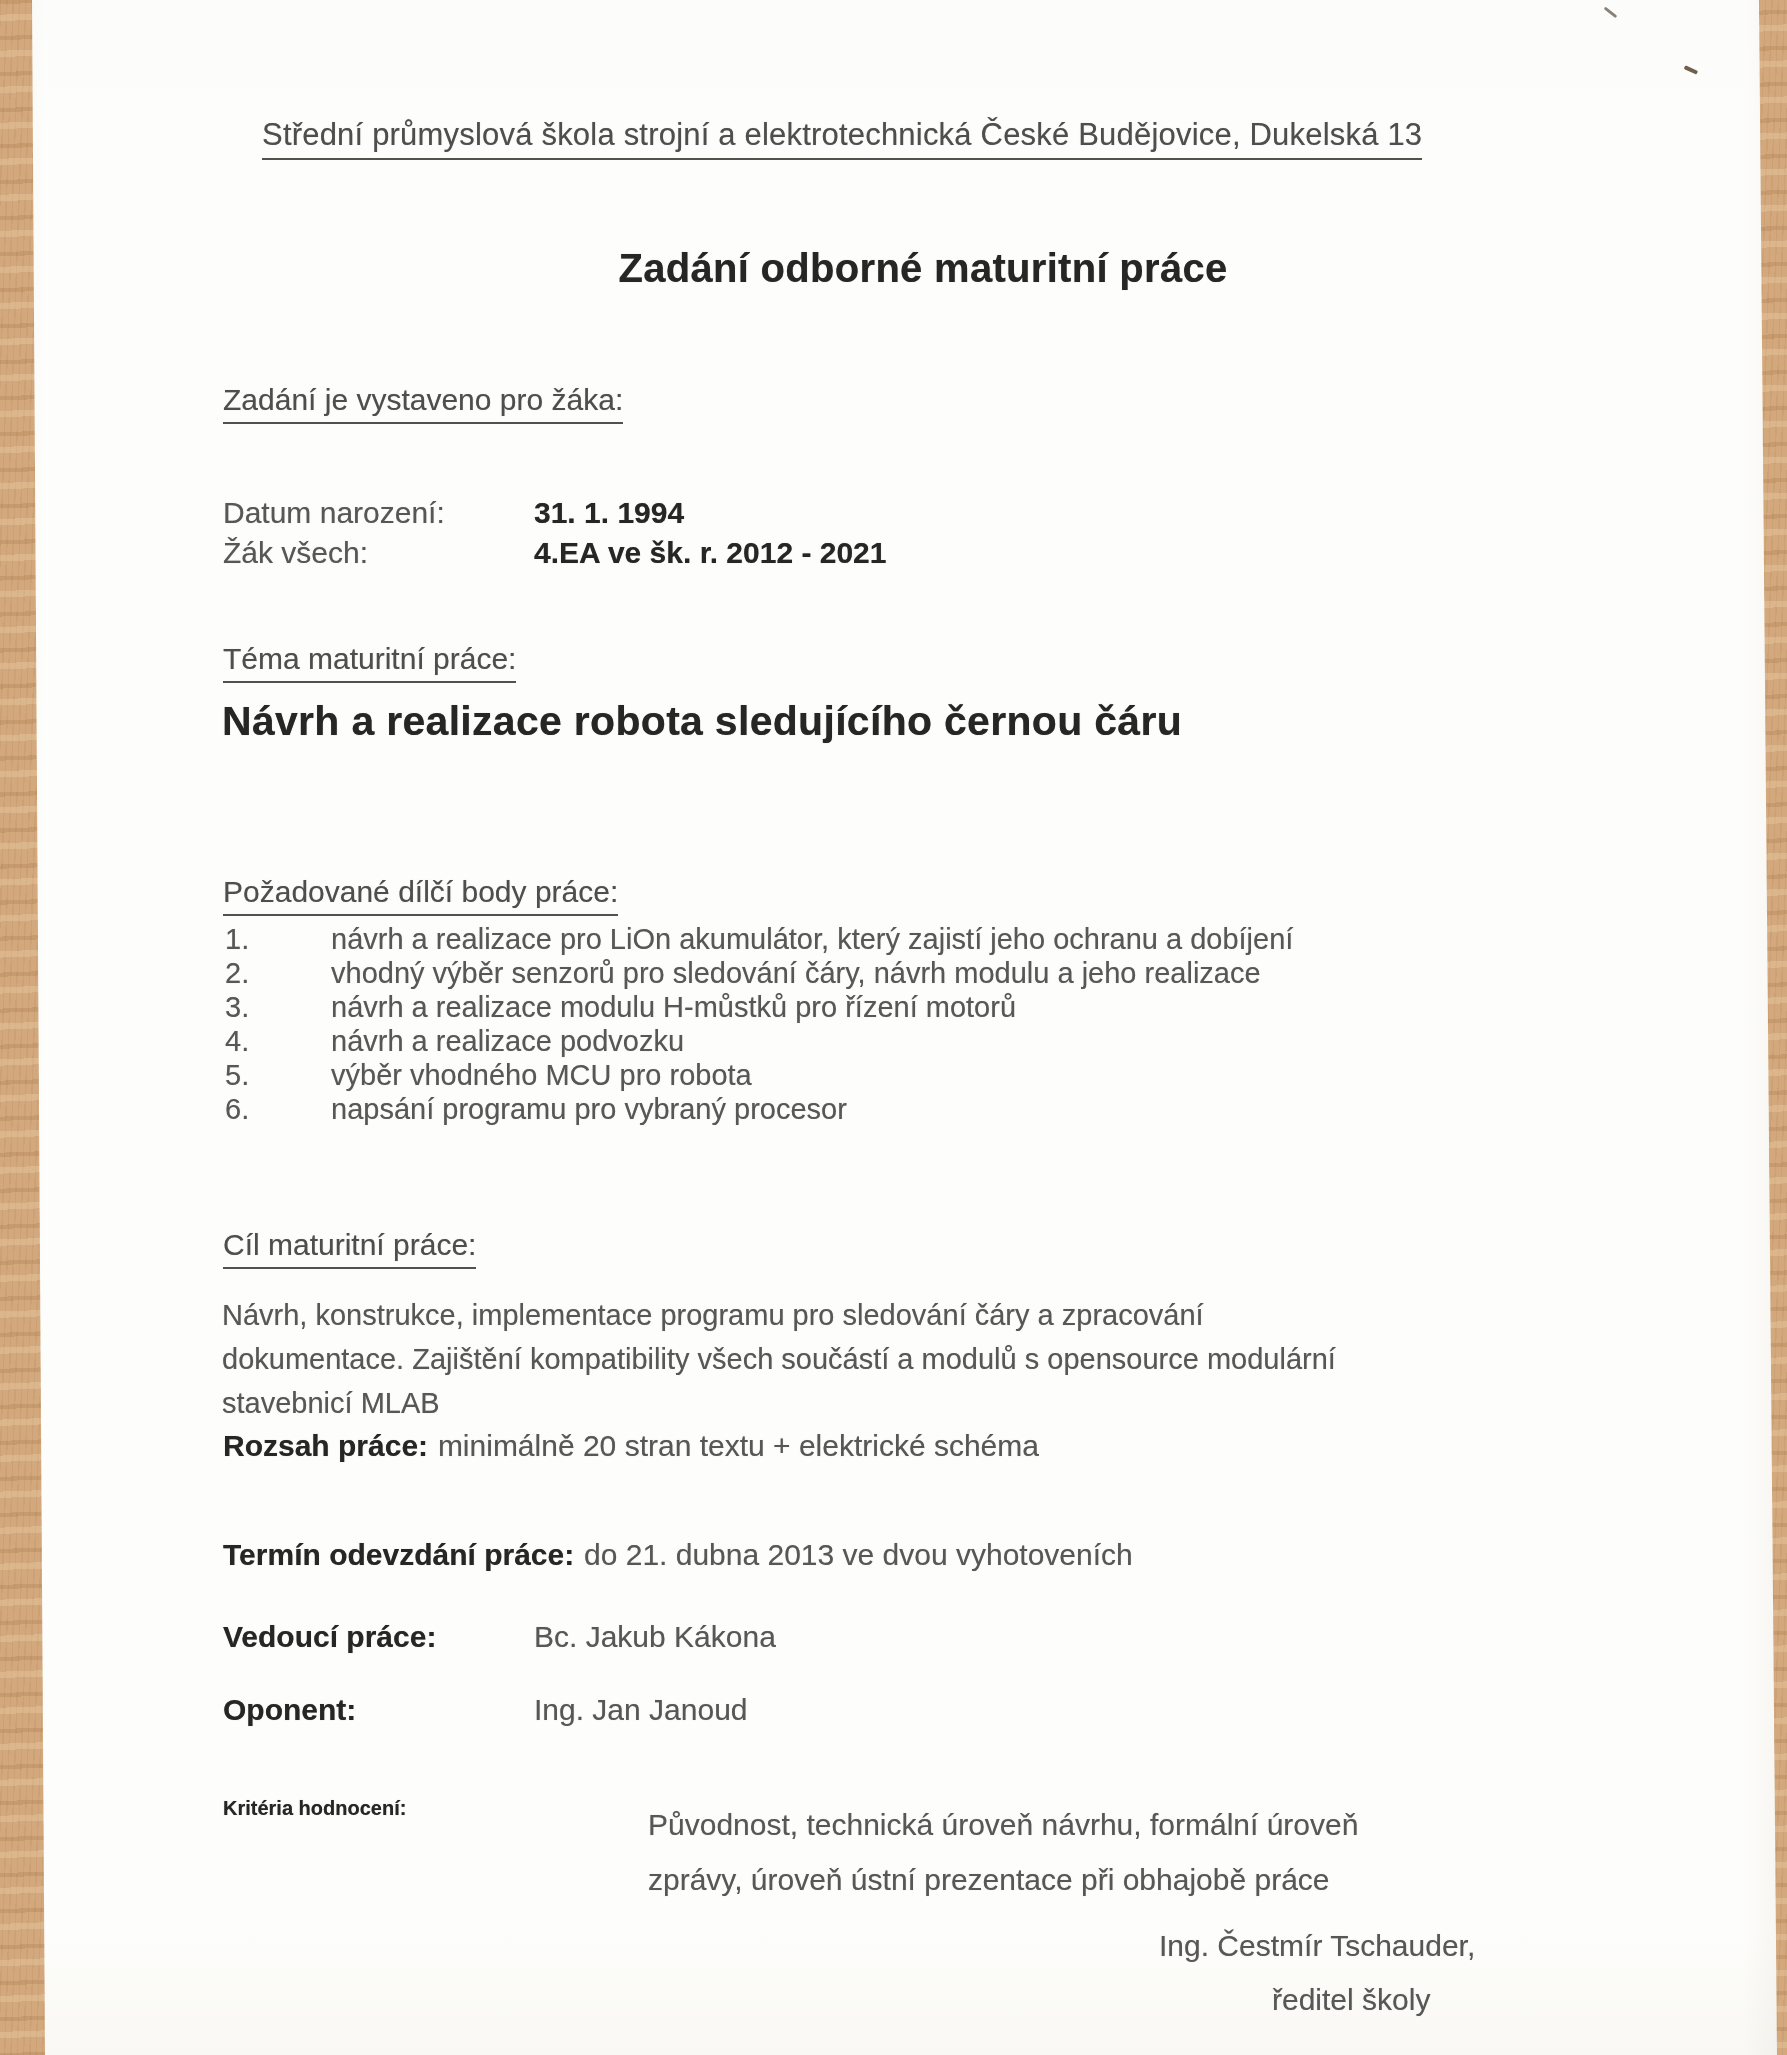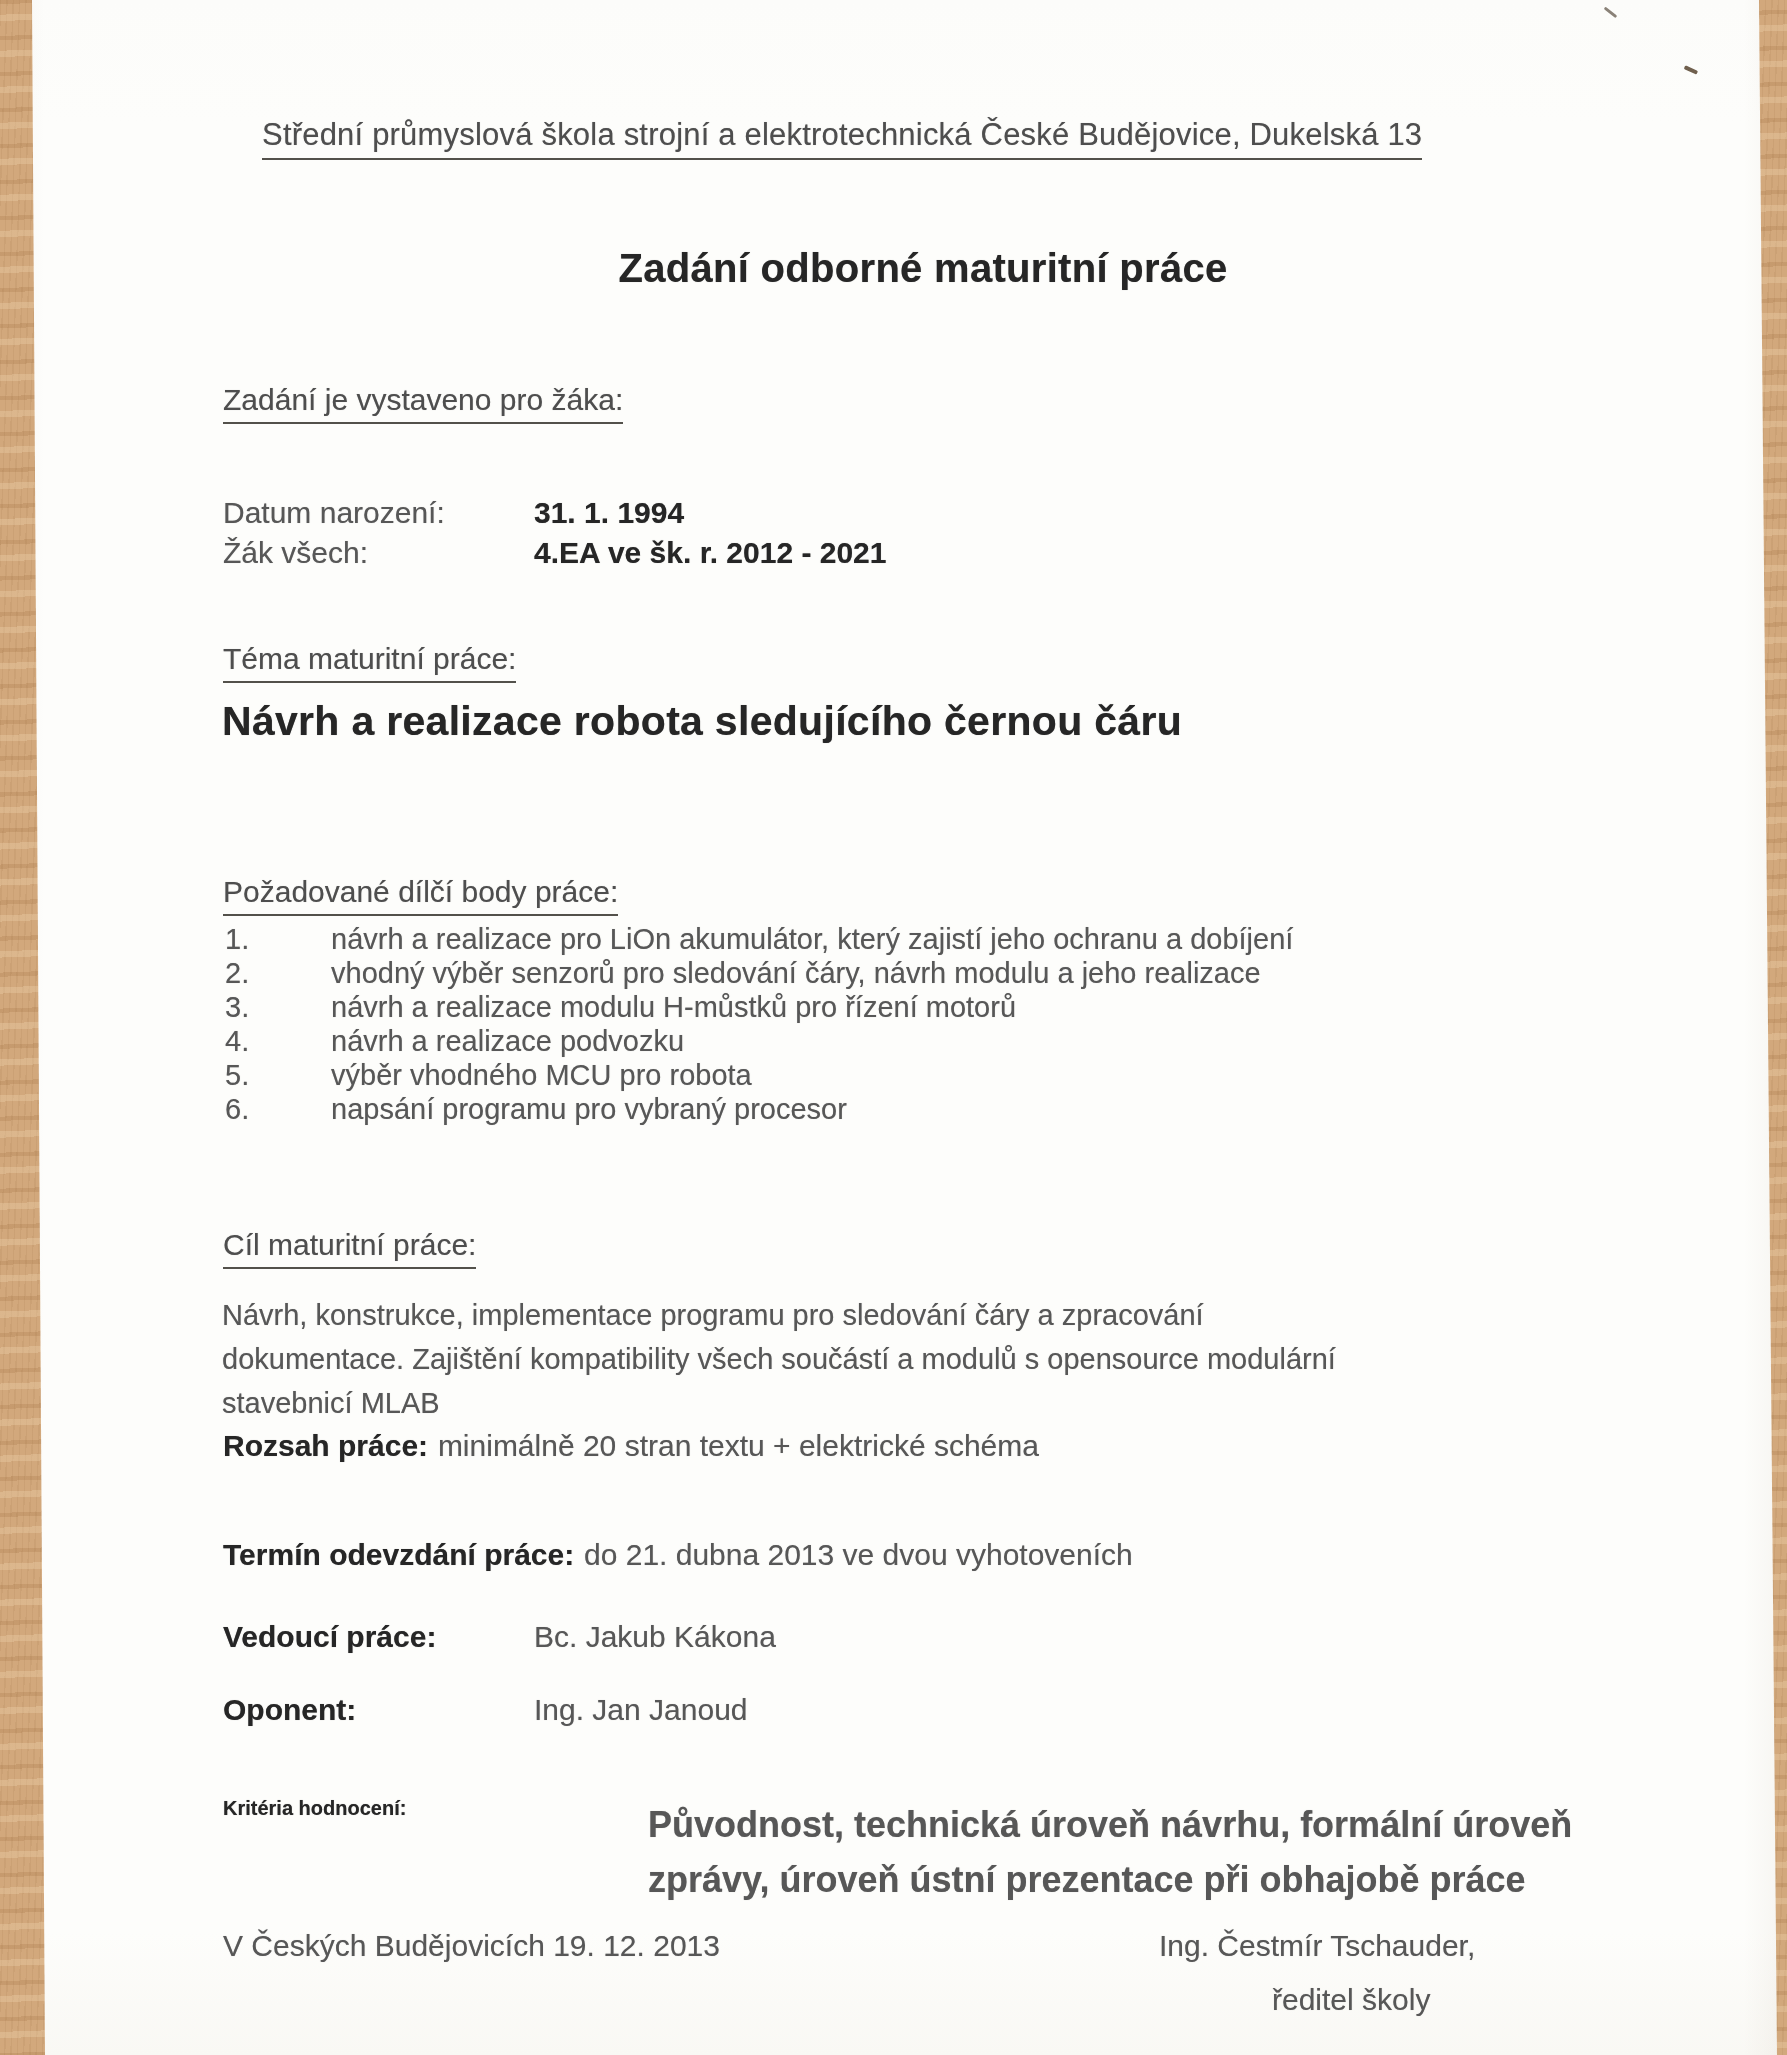--- a/index.html
+++ b/index.html
@@ -47,21 +47,21 @@
   .bold {
     font-weight: bold;
     color: var(--ink-bold, #262626);
     text-shadow: 0 0 0.7px rgba(40,40,40,0.55);
   }
   .label-col { display: inline-block; width: 311px; }
   .row { font-size: 30px; }
   .list-row { display: flex; font-size: 29px; line-height: 34px; }
   .list-num { width: 106px; flex: 0 0 106px; }
   .goal-line { font-size: 29px; line-height: 44px; white-space: nowrap; }
-  .criteria-line { font-size: 36px; line-height: 55px; white-space: nowrap; font-weight: bold; }
+  .criteria-line { font-size: 30px; line-height: 55px; white-space: nowrap; }
   .speck {
     position: absolute;
     background: #8a8278;
     border-radius: 1.4px;
   }
 </style>
 </head>
 <body>
 
 <div class="paper">
@@ -148,18 +148,17 @@
   </div>
 
   <div class="txt" style="left:223px; top:1797px; display:flex;">
     <span class="bold" style="font-size:20px; width:425px; flex:0 0 425px;">Kritéria hodnocení:</span>
     <span>
       <div class="criteria-line">Původnost, technická úroveň návrhu, formální úroveň</div>
       <div class="criteria-line">zprávy, úroveň ústní prezentace při obhajobě práce</div>
     </span>
   </div>
 
-  <div class="txt row" style="left:223px; top:1929px;">V Českých Budějovicích 19. 12. 2013</div>
   <div class="txt row" style="left:1159px; top:1929px;">Ing. Čestmír Tschauder,</div>
   <div class="txt row" style="left:1272px; top:1983px;">ředitel školy</div>
 
 </div>
 
 
 </body></html>

